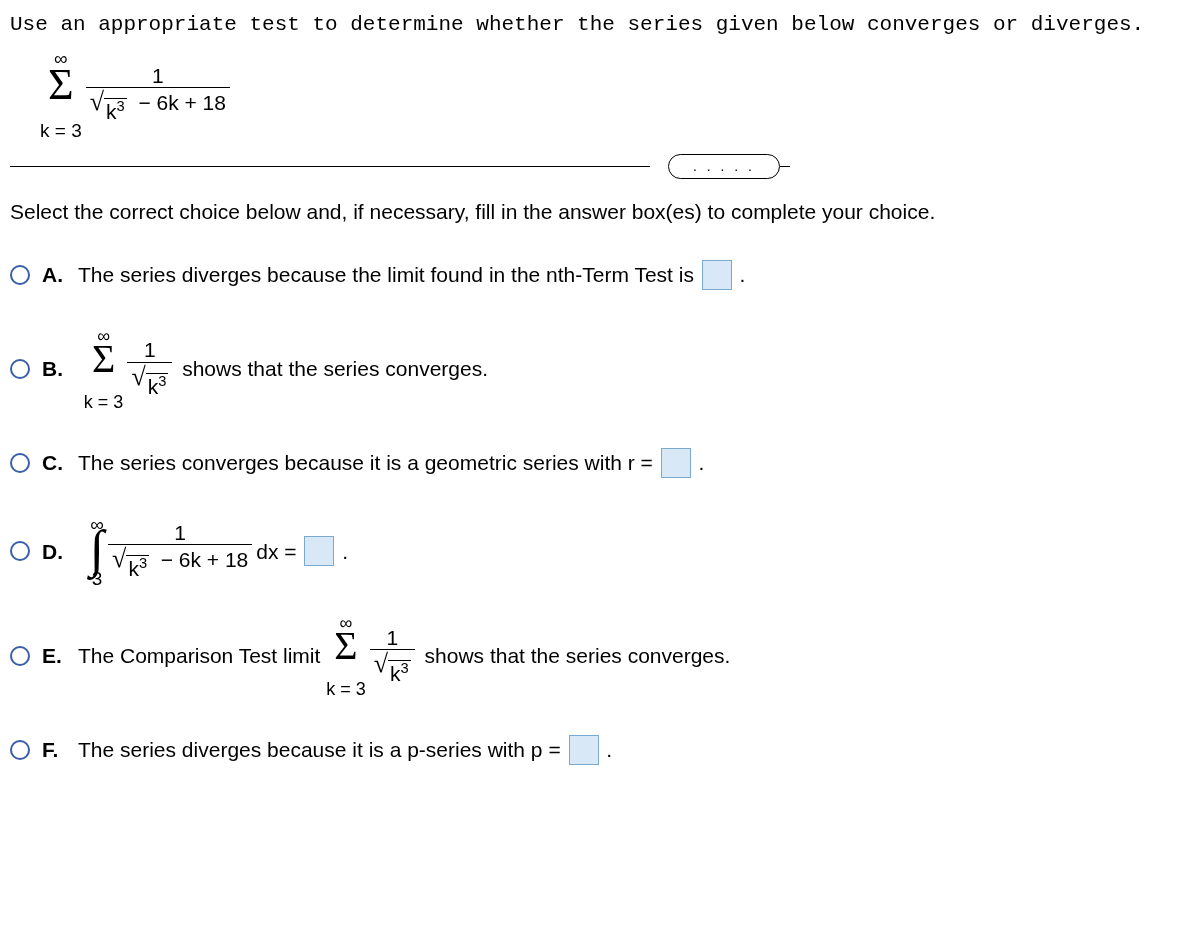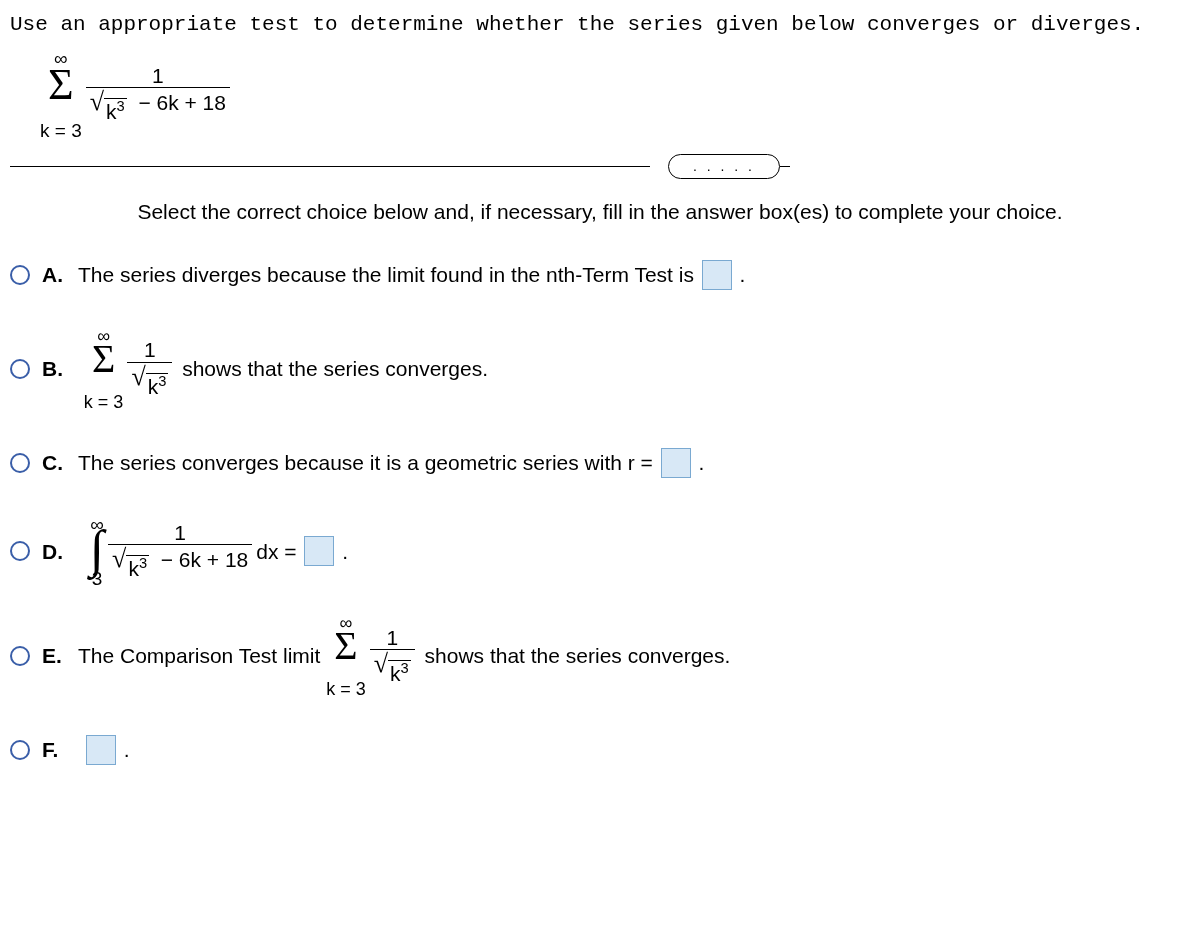--- a/index.html
+++ b/index.html
@@ -98,21 +98,20 @@
     color: #000;
   }
   .divider-rest {
     border: none;
     border-top: 1.4px solid #000;
     flex: 0 0 10px;
     margin: 0;
   }
   .instruction {
     margin-bottom: 22px;
-    text-align: center;
   }
   .choice-row {
     display: flex;
     align-items: center;
     margin-bottom: 26px;
     min-height: 52px;
   }
   .radio {
     width: 20px;
     height: 20px;
@@ -298,19 +297,20 @@
     &nbsp;
     <span>shows that the series converges.</span>
   </span>
 </div>
 
 
 <div class="choice-row">
   <span class="radio"></span>
   <span class="letter">F.</span>
   <span class="choice-text">
+    <span>The series diverges because it is a p-series with p =</span>
     &nbsp;<span class="ans-box"></span>&nbsp;
     <span>.</span>
   </span>
 </div>
 
 
 
 
 </body></html>

